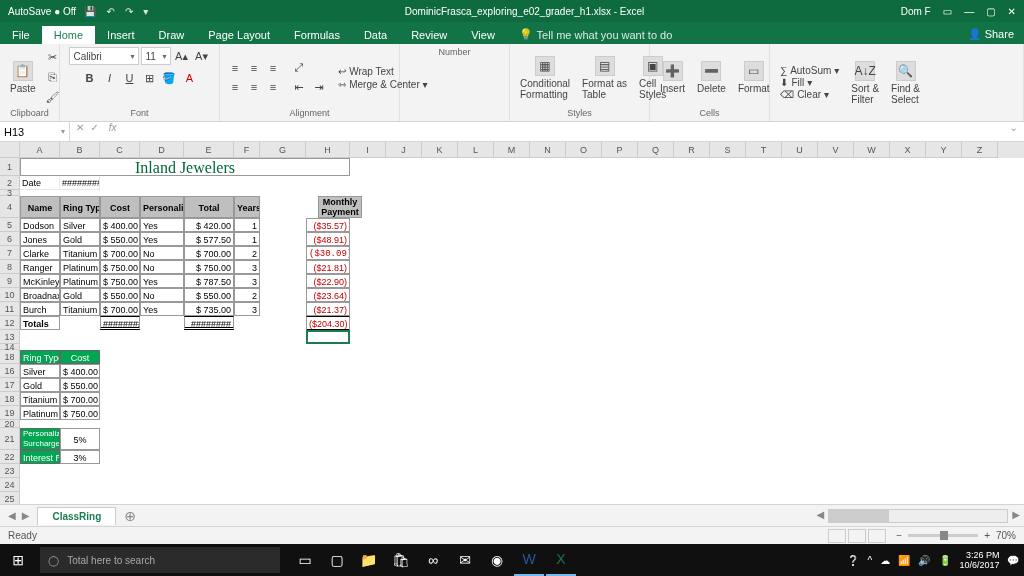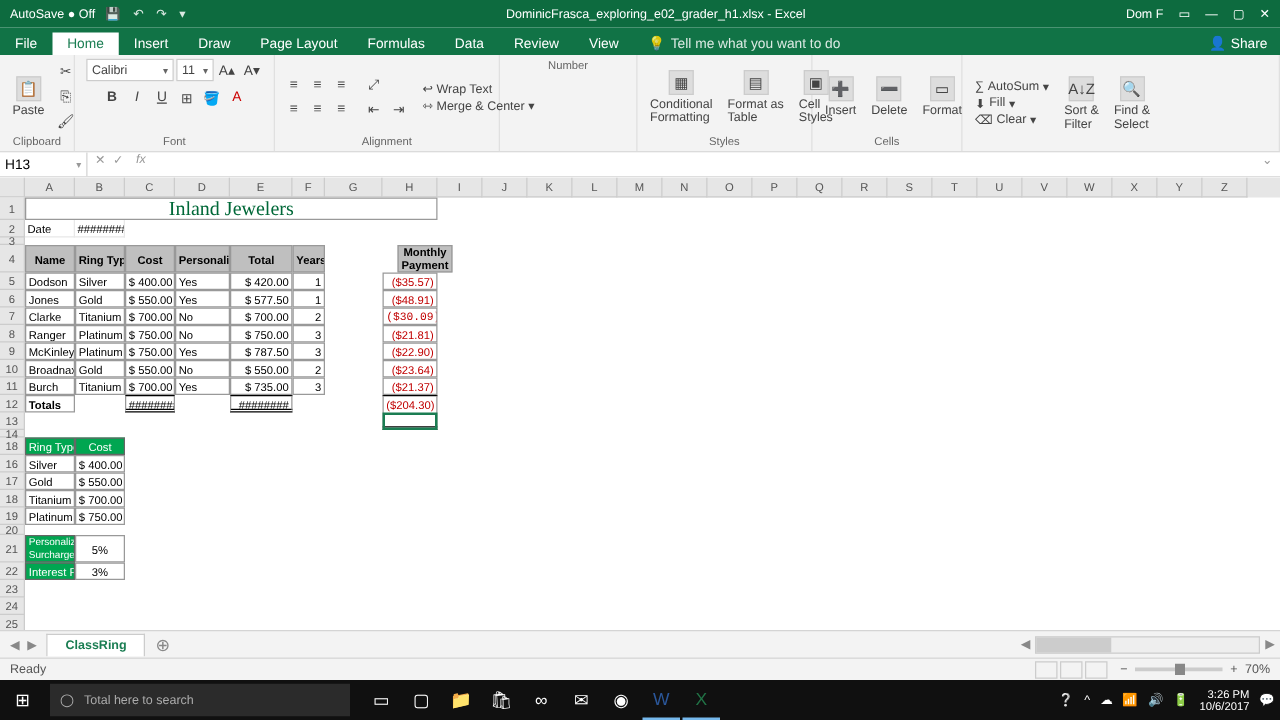--- a/index.html
+++ b/index.html
@@ -364,21 +364,21 @@
       <div class="cell tbl-cell" style="left: 0px; top: 144px; width: 40px; height: 14px;">Burch</div>
       <div class="cell tbl-cell" style="left: 40px; top: 144px; width: 40px; height: 14px;">Titanium</div>
       <div class="cell tbl-cell right-al" style="left: 80px; top: 144px; width: 40px; height: 14px;">$  700.00</div>
       <div class="cell tbl-cell" style="left: 120px; top: 144px; width: 44px; height: 14px;">Yes</div>
       <div class="cell tbl-cell right-al" style="left: 164px; top: 144px; width: 50px; height: 14px;">$   735.00</div>
       <div class="cell tbl-cell right-al" style="left: 214px; top: 144px; width: 26px; height: 14px;">3</div>
       <div class="cell tbl-cell right-al red" style="left: 286px; top: 144px; width: 44px; height: 14px;">($21.37)</div>
       <div class="cell tbl-cell bold" style="left: 0px; top: 158px; width: 40px; height: 14px;">Totals</div>
       <div class="cell tbl-cell right-al dbl-underline" style="left: 80px; top: 158px; width: 40px; height: 14px;">########</div>
       <div class="cell tbl-cell right-al dbl-underline" style="left: 164px; top: 158px; width: 50px; height: 14px;">########</div>
-      <div class="cell tbl-cell right-al red dbl-underline" style="left: 286px; top: 158px; width: 44px; height: 28px;">($204.30)</div>
+      <div class="cell tbl-cell right-al red dbl-underline" style="left: 286px; top: 158px; width: 44px; height: 16px;">($204.30)</div>
       <div class="cell active-cell" style="left: 286px; top: 172px; width: 44px; height: 14px; line-height: 14px;"></div>
       <div class="cell green-hdr" style="left: 0px; top: 192px; width: 40px; height: 14px;">Ring Type</div>
       <div class="cell green-hdr" style="left: 40px; top: 192px; width: 40px; height: 14px;">Cost</div>
       <div class="cell tbl-cell" style="left: 0px; top: 206px; width: 40px; height: 14px;">Silver</div>
       <div class="cell tbl-cell right-al" style="left: 40px; top: 206px; width: 40px; height: 14px;">$ 400.00</div>
       <div class="cell tbl-cell" style="left: 0px; top: 220px; width: 40px; height: 14px;">Gold</div>
       <div class="cell tbl-cell right-al" style="left: 40px; top: 220px; width: 40px; height: 14px;">$ 550.00</div>
       <div class="cell tbl-cell" style="left: 0px; top: 234px; width: 40px; height: 14px;">Titanium</div>
       <div class="cell tbl-cell right-al" style="left: 40px; top: 234px; width: 40px; height: 14px;">$ 700.00</div>
       <div class="cell tbl-cell" style="left: 0px; top: 248px; width: 40px; height: 14px;">Platinum</div>

